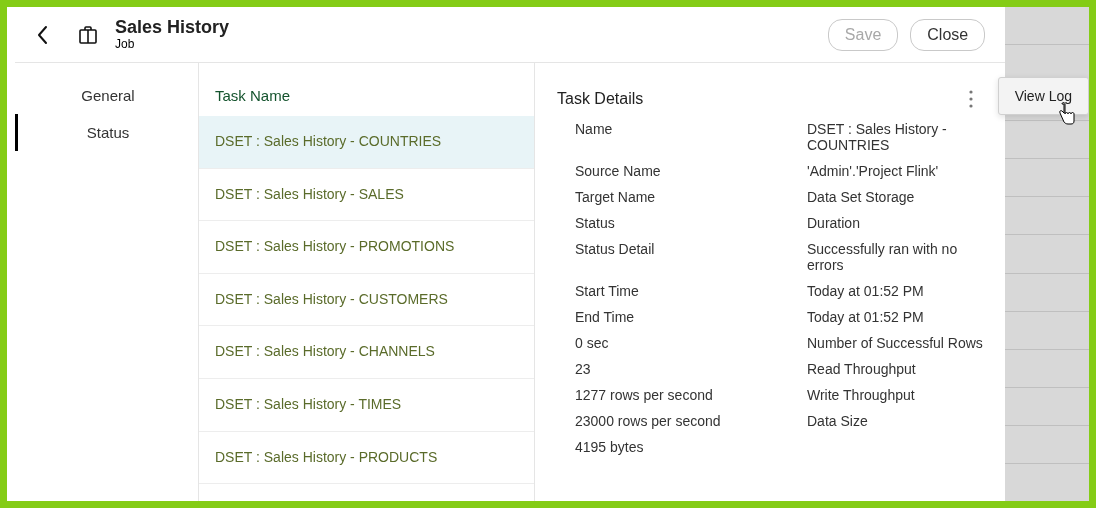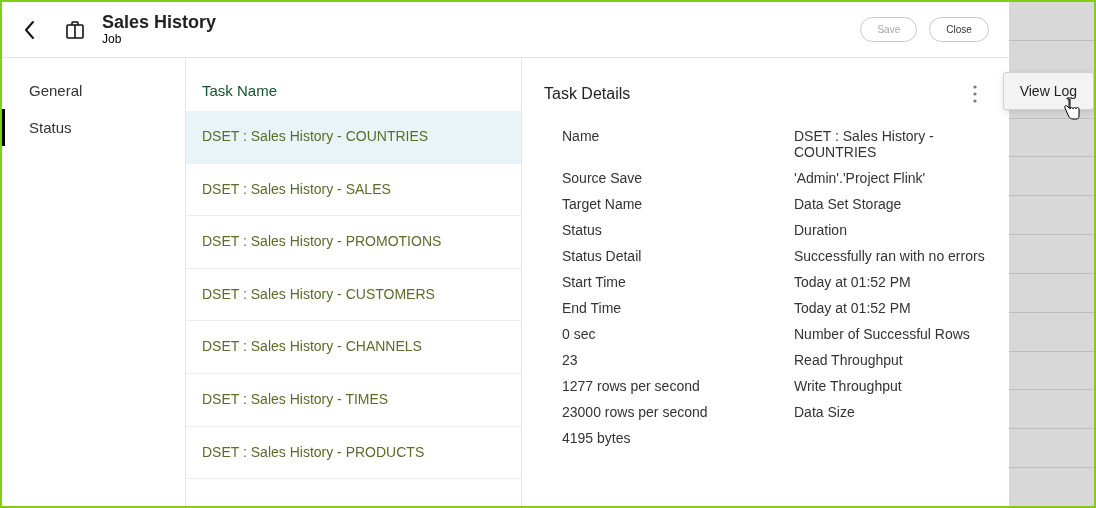--- a/index.html
+++ b/index.html
@@ -1,50 +1,50 @@
 <!DOCTYPE html>
 <html><head>
 <meta charset="utf-8">
 <style>
   * { box-sizing: border-box; margin: 0; padding: 0; }
   html, body { width: 1096px; height: 508px; font-family: "Segoe UI", Arial, sans-serif; font-size: 14px; color: #222; background: #fff; }
-  .root { display: flex; width: 100%; height: 100%; border: 2px solid #84cc16; position: relative; overflow: hidden; }
+  .root { display: flex; width: 100%; height: 100%; border: 7px solid #84cc16; position: relative; overflow: hidden; padding-left: 8px; }
   .main-area { flex: 1 1 auto; display: flex; flex-direction: column; min-width: 0; }
   .right-strip { width: 88px; background: #d8d8d8; display: flex; flex-direction: column; }
   .right-strip .row { flex: 1; border-bottom: 1px solid #bfbfbf; }
   .right-strip .row:last-child { border-bottom: none; }
 
   
   .header { display: flex; align-items: center; height: 56px; border-bottom: 1px solid #e5e5e5; padding: 0 20px 0 16px; }
   .back-chevron { width: 24px; height: 24px; display: flex; align-items: center; justify-content: center; cursor: pointer; margin-right: 22px; }
   .clip-icon { width: 22px; height: 22px; display: flex; align-items: center; justify-content: center; margin-right: 16px; }
   .title-block { display: flex; flex-direction: column; line-height: 1.15; }
   .title-main { font-weight: 700; font-size: 18px; }
   .title-sub { font-size: 12px; color: #000000; }
   .header-spacer { flex: 1; }
-  .btn { border: 1px solid #c9c9c9; background: #fff; border-radius: 14px; padding: 6px 16px; font-size: 10px; color: #333; cursor: pointer; margin-left: 12px; }
+  .btn { border: 1px solid #c9c9c9; background: #fff; border-radius: 14px; padding: 6px 16px; font-size: 16px; color: #333; cursor: pointer; margin-left: 12px; }
   .btn.disabled { color: #a8a8a8; cursor: default; }
 
   
   .body { flex: 1; display: flex; min-height: 0; }
 
   
-  .sidebar { width: 184px; border-right: 1px solid #e5e5e5; padding-top: 14px; }
+  .sidebar { width: 184px; border-right: 1px solid #e5e5e5; padding-top: 14px; text-align: center; }
   .sidebar-item { padding: 10px 24px; font-size: 15px; color: #333; cursor: pointer; border-left: 3px solid transparent; }
   .sidebar-item.active { border-left: 3px solid #000; font-weight: 400; }
 
   
   .task-list { width: 336px; border-right: 1px solid #e5e5e5; display: flex; flex-direction: column; }
   .task-header { padding: 24px 16px 12px; font-size: 15px; color: #14532d; }
   .task-row { padding: 16px 16px; font-size: 14px; line-height: 1.4; border-bottom: 1px solid #ededed; cursor: pointer; color: #5a6b2a; }
   .task-row.selected { background: #e8f4f7; }
 
   
   .details { flex: 1; position: relative; padding: 24px 22px 10px 22px; }
-  .details-header { display: flex; align-items: center; justify-content: space-between; margin-bottom: 22px; }
+  .details-header { display: flex; align-items: center; justify-content: space-between; margin-bottom: 10px; }
   .details-title { font-size: 16px; color: #222; }
   .kebab { width: 24px; height: 24px; display: flex; align-items: center; justify-content: center; cursor: pointer; color: #666; font-size: 18px; line-height: 1; }
   .details-grid { display: grid; grid-template-columns: 220px 1fr; column-gap: 12px; row-gap: 10px; margin-top: 4px; margin-left: 18px; }
   .details-grid .label { color: #333; font-size: 14px; }
   .details-grid .value { color: #333; font-size: 14px; }
 
   
   .popover { position: absolute; top: 70px; right: 0; background: #f3f3f3; border: 1px solid #d0d0d0; border-radius: 3px; padding: 10px 16px; box-shadow: 0 2px 6px rgba(0,0,0,0.12); font-size: 14px; color: #222; cursor: pointer; }
   .cursor-hand { position: absolute; top: 94px; right: 12px; width: 20px; height: 26px; pointer-events: none; }
 
@@ -103,21 +103,21 @@
             <svg width="4" height="18" viewBox="0 0 4 18">
               <circle cx="2" cy="2" r="1.6" fill="#777"></circle>
               <circle cx="2" cy="9" r="1.6" fill="#777"></circle>
               <circle cx="2" cy="16" r="1.6" fill="#777"></circle>
             </svg>
           </div>
         </div>
         <div class="details-grid">
           <div class="label">Name</div>
           <div class="value">DSET : Sales History - COUNTRIES</div>
-          <div class="label">Source Save</div>
+          <div class="label">Source Name</div>
           <div class="value">'Admin'.'Project Flink'</div>
           <div class="label">Target Name</div>
           <div class="value">Data Set Storage</div>
           <div class="label">Status</div>
           <div class="value">Duration</div>
           <div class="label">Status Detail</div>
           <div class="value">Successfully ran with no errors</div>
           <div class="label">Start Time</div>
           <div class="value">Today at 01:52 PM</div>
           <div class="label">End Time</div>

